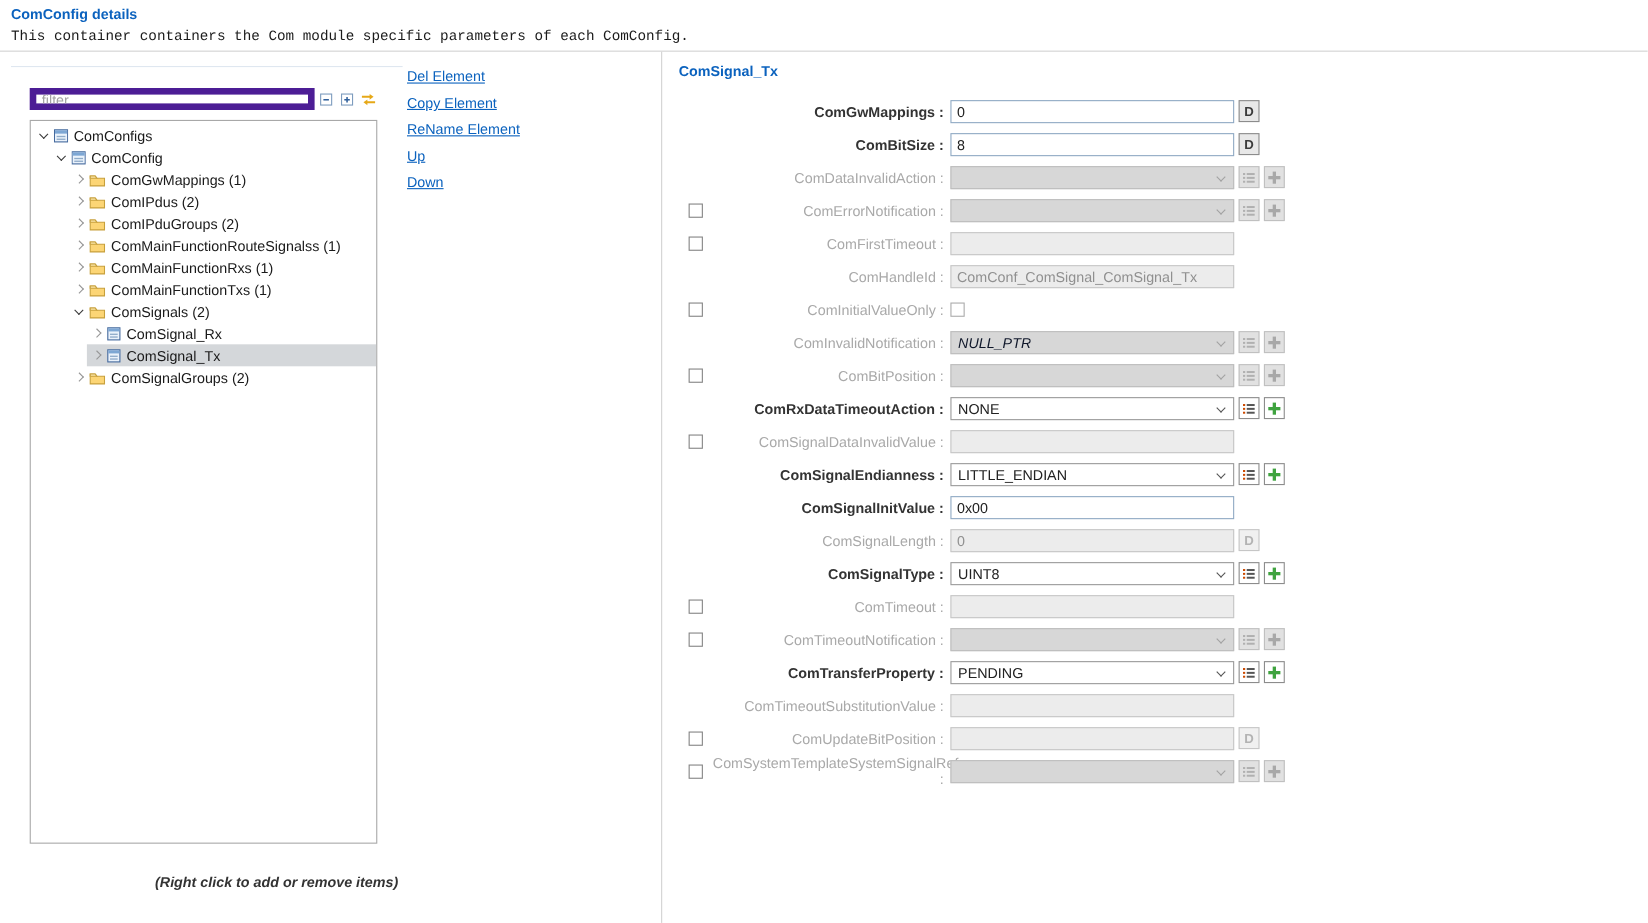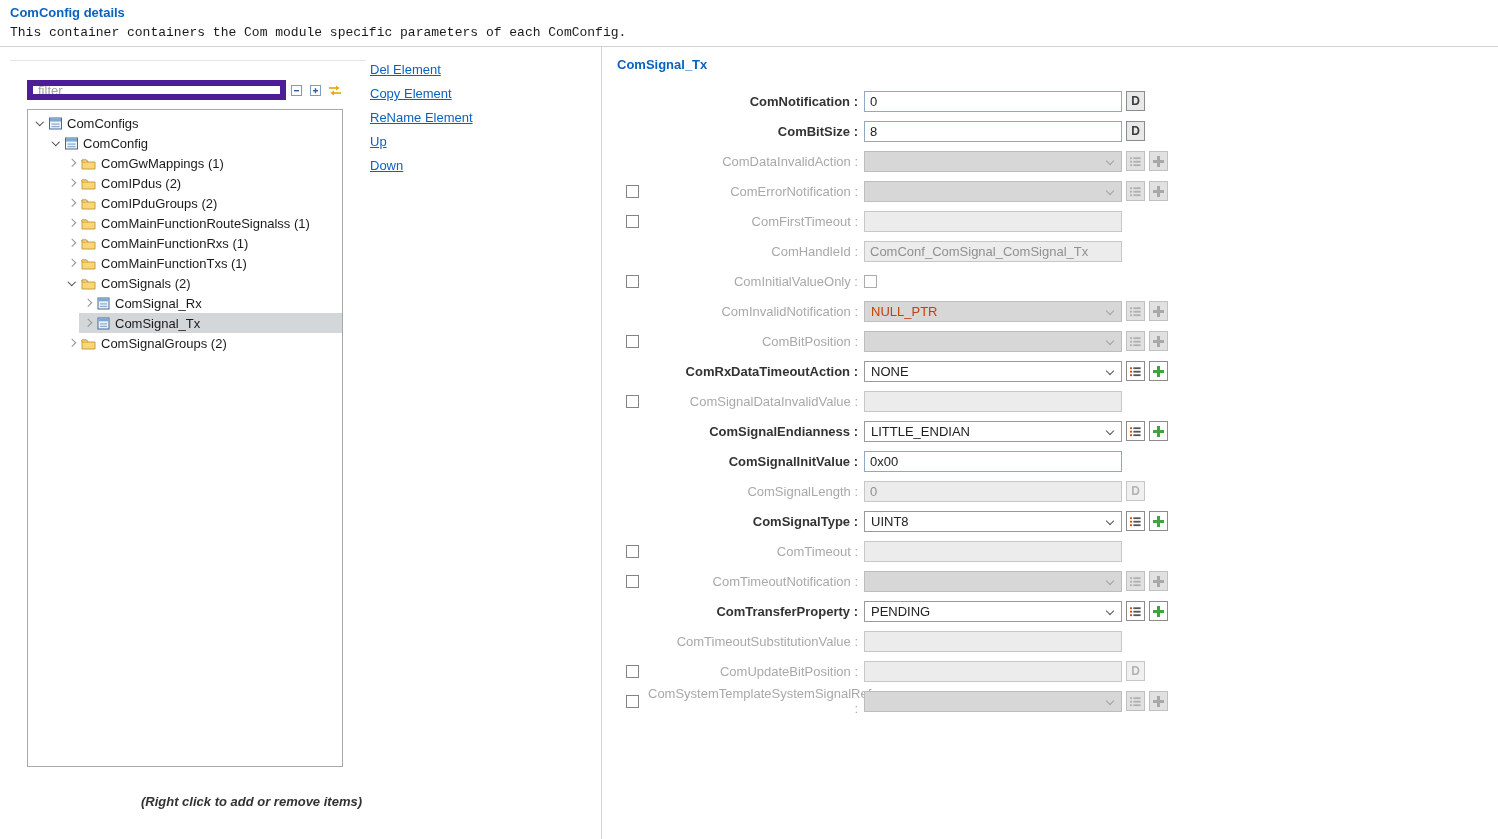--- a/index.html
+++ b/index.html
@@ -48,21 +48,21 @@
   .f-row { display: grid; grid-template-columns: 22px 210px 1fr; align-items: center; min-height: 30px; }
   .cb-cell { display: inline-flex; align-items: center; }
   .f-label { text-align: right; color: #333; font-weight: bold; line-height: 15px; }
   .f-label.dim { color: #a9a9a9; font-weight: normal; }
   .ctl-cell { margin-left: 6px; display: flex; align-items: center; gap: 4px; }
 
   .txt { width: 258px; height: 21px; border: 1px solid #8fa9c4; padding: 0 5px; font: inherit; color: #222; background: #fff; }
   .txt.disabled { border-color: #c7c7c7; background: #ececec; color: #909090; }
 
   .select { position: relative; width: 258px; height: 21px; border: 1px solid #9a9a9a; background: #fff; display: flex; align-items: center; padding: 0 20px 0 6px; color: #222; }
-  .select.disabled { background: #d7d7d7; border-color: #bdbdbd; color: #c2410c; }
+  .select.disabled { background: #d7d7d7; border-color: #bdbdbd; color: #0f172a; font-style: italic; }
   .select .arrow { position: absolute; right: 8px; top: 6px; width: 6px; height: 6px; border-right: 1.6px solid #555; border-bottom: 1.6px solid #555; transform: rotate(45deg); }
   .select.disabled .arrow { border-color: #a2a2a2; }
   .sel-val { overflow: hidden; white-space: nowrap; }
 
   .btn { width: 19px; height: 20px; border: 1px solid #8c8c8c; display: inline-flex; align-items: center; justify-content: center; cursor: pointer; }
   .d-btn { background: #e8e8e8; color: #3c3c3c; font-weight: bold; font-size: 12px; }
   .d-btn.disabled { background: #f0f0f0; border-color: #c6c6c6; color: #b3b3b3; cursor: default; }
   .list-btn { background: #fff; }
   .list-btn.disabled { background: #e1e1e1; border-color: #c0c0c0; cursor: default; }
   .plus-btn { background: #fff; }
@@ -305,21 +305,21 @@
       <span class="action-link">ReName Element</span>
       <span class="action-link">Up</span>
       <span class="action-link">Down</span>
     </div>
 
   <div class="right-col">
     <div class="detail-title">ComSignal_Tx</div>
     <div class="form">
         <div class="f-row">
           <span class="cb-cell"></span>
-          <span class="f-label">ComNotification :</span>
+          <span class="f-label">ComGwMappings :</span>
           <span class="ctl-cell">
             <input class="txt" value="0" style="">
             <span class="btn d-btn">D</span>
           </span>
         </div>
         <div class="f-row">
           <span class="cb-cell"></span>
           <span class="f-label">ComBitSize :</span>
           <span class="ctl-cell">
             <input class="txt" value="8" style="">

